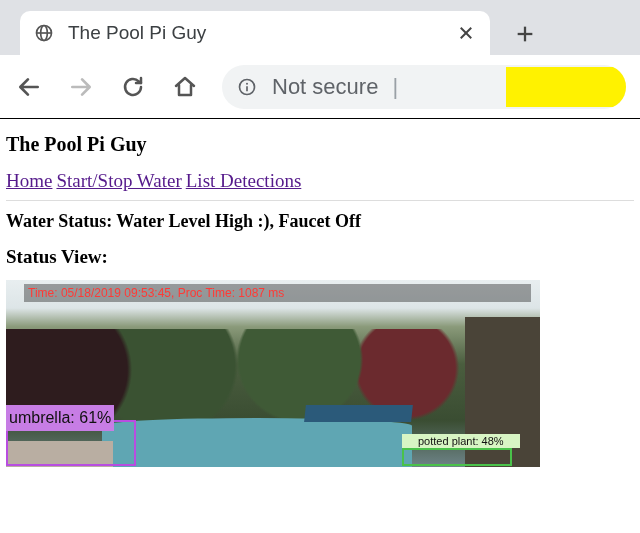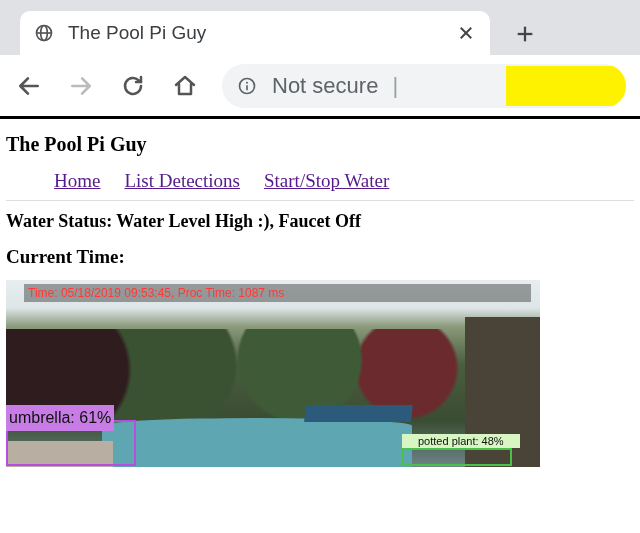--- a/index.html
+++ b/index.html
@@ -6,31 +6,31 @@
   body { font-family: "Times New Roman", serif; width: 640px; height: 533px; overflow: hidden; background: #fff; }
 
   .chrome { background: #dfe1e5; }
   .tabstrip { display: flex; align-items: flex-end; height: 55px; padding-left: 20px; gap: 0; }
   .tab { display: flex; align-items: center; background: #fff; height: 44px; border-radius: 10px 10px 0 0; padding: 0 12px; width: 470px; gap: 12px; }
   .tab-icon { width: 24px; height: 24px; display:flex; align-items:center; justify-content:center; color:#555; }
   .tab-title { font-family: Arial, sans-serif; font-size: 19px; color: #3c4043; flex: 1; white-space: nowrap; overflow: hidden; }
   .tab-close { width: 24px; height: 24px; display:flex; align-items:center; justify-content:center; color:#444; }
   .newtab { width: 38px; height: 38px; display:flex; align-items:center; justify-content:center; color:#444; margin-left: 16px; margin-bottom: 2px; }
 
-  .toolbar { background: #fff; display:flex; align-items:center; height: 64px; padding: 0 14px; gap: 22px; border-bottom: 3px solid #000000; }
+  .toolbar { background: #fff; display:flex; align-items:center; height: 64px; padding: 0 14px; gap: 22px; border-bottom: 1px solid #000000; }
   .tb-btn { width: 30px; height: 30px; display:flex; align-items:center; justify-content:center; color:#555; }
   .tb-btn.disabled { color:#b5b5b5; }
   .omnibox { flex:1; height: 44px; background:#f1f3f4; border-radius: 22px; display:flex; align-items:center; padding: 0 14px; gap: 14px; font-family: Arial, sans-serif; font-size: 22px; color:#5f6368; position: relative; overflow: hidden; }
   .info-icon { width:22px; height:22px; display:flex; align-items:center; justify-content:center; color:#5f6368; }
   .pipe { color:#9aa0a6; }
   .highlight { position:absolute; right:0; top:2px; width: 120px; height: 40px; background: #fff200; }
 
   .page { padding: 14px 6px 0 6px; }
   .page h1 { font-size: 20px; font-weight: bold; margin-bottom: 14px; }
-  .nav { display:flex; gap: 24px; margin-bottom: 8px; margin-left: 48px; }
+  .nav { display:flex; gap: 4px; margin-bottom: 8px; }
   .nav a { color: #551a8b; font-size: 19px; text-decoration: underline; }
   hr.div { border: none; border-top: 1px solid #ddd; margin: 4px 0 10px; }
   .status { font-size: 18px; font-weight: bold; margin-bottom: 14px; }
   .cv { font-size: 19px; font-weight: bold; margin-bottom: 12px; }
 
   .view { position:relative; width: 534px; height: 187px; overflow:hidden; margin-left: 0; }
   .sky { position:absolute; inset:0; background: linear-gradient(#e8eef0 0%, #dde5e7 15%, #8a9a7a 25%, #4a5d3e 45%, #3a4d32 75%, #6e8488 100%); }
   .foliage { position:absolute; top:26%; left:0; right:0; height:55%; background: radial-gradient(circle at 10% 40%, #2e1c1e 0 14%, transparent 15%), radial-gradient(circle at 30% 35%, #3a5232 0 18%, transparent 19%), radial-gradient(circle at 55% 30%, #3f5a36 0 20%, transparent 21%), radial-gradient(circle at 75% 38%, #6b2a2e 0 12%, transparent 13%); }
   .wall { position:absolute; right:0; top:20%; width:14%; height:80%; background:#4a4438; }
   .pool { position:absolute; left:18%; bottom:0; width:58%; height:26%; background:#5fa6b3; border-radius: 50% 50% 0 0 / 16% 16% 0 0; }
@@ -106,26 +106,26 @@
     <span>Not secure</span>
     <span class="pipe">|</span>
     <div class="highlight"></div>
   </div>
 </div>
 
 <div class="page">
   <h1>The Pool Pi Guy</h1>
   <div class="nav">
     <a href="#">Home</a>
+    <a href="#">Start/Stop Water</a>
     <a href="#">List Detections</a>
-    <a href="#">Start/Stop Water</a>
   </div>
   <hr class="div">
   <div class="status">Water Status: Water Level High :), Faucet Off</div>
-  <div class="cv">Current Time:</div>
+  <div class="cv">Status View:</div>
 
   <div class="view">
     <div class="sky"></div>
     <div class="foliage"></div>
     <div class="wall"></div>
     <div class="pool"></div>
     <div class="deck"></div>
     <div class="lounge"></div>
 
     <div class="overlay-text">Time: 05/18/2019 09:53:45, Proc Time: 1087 ms</div>

